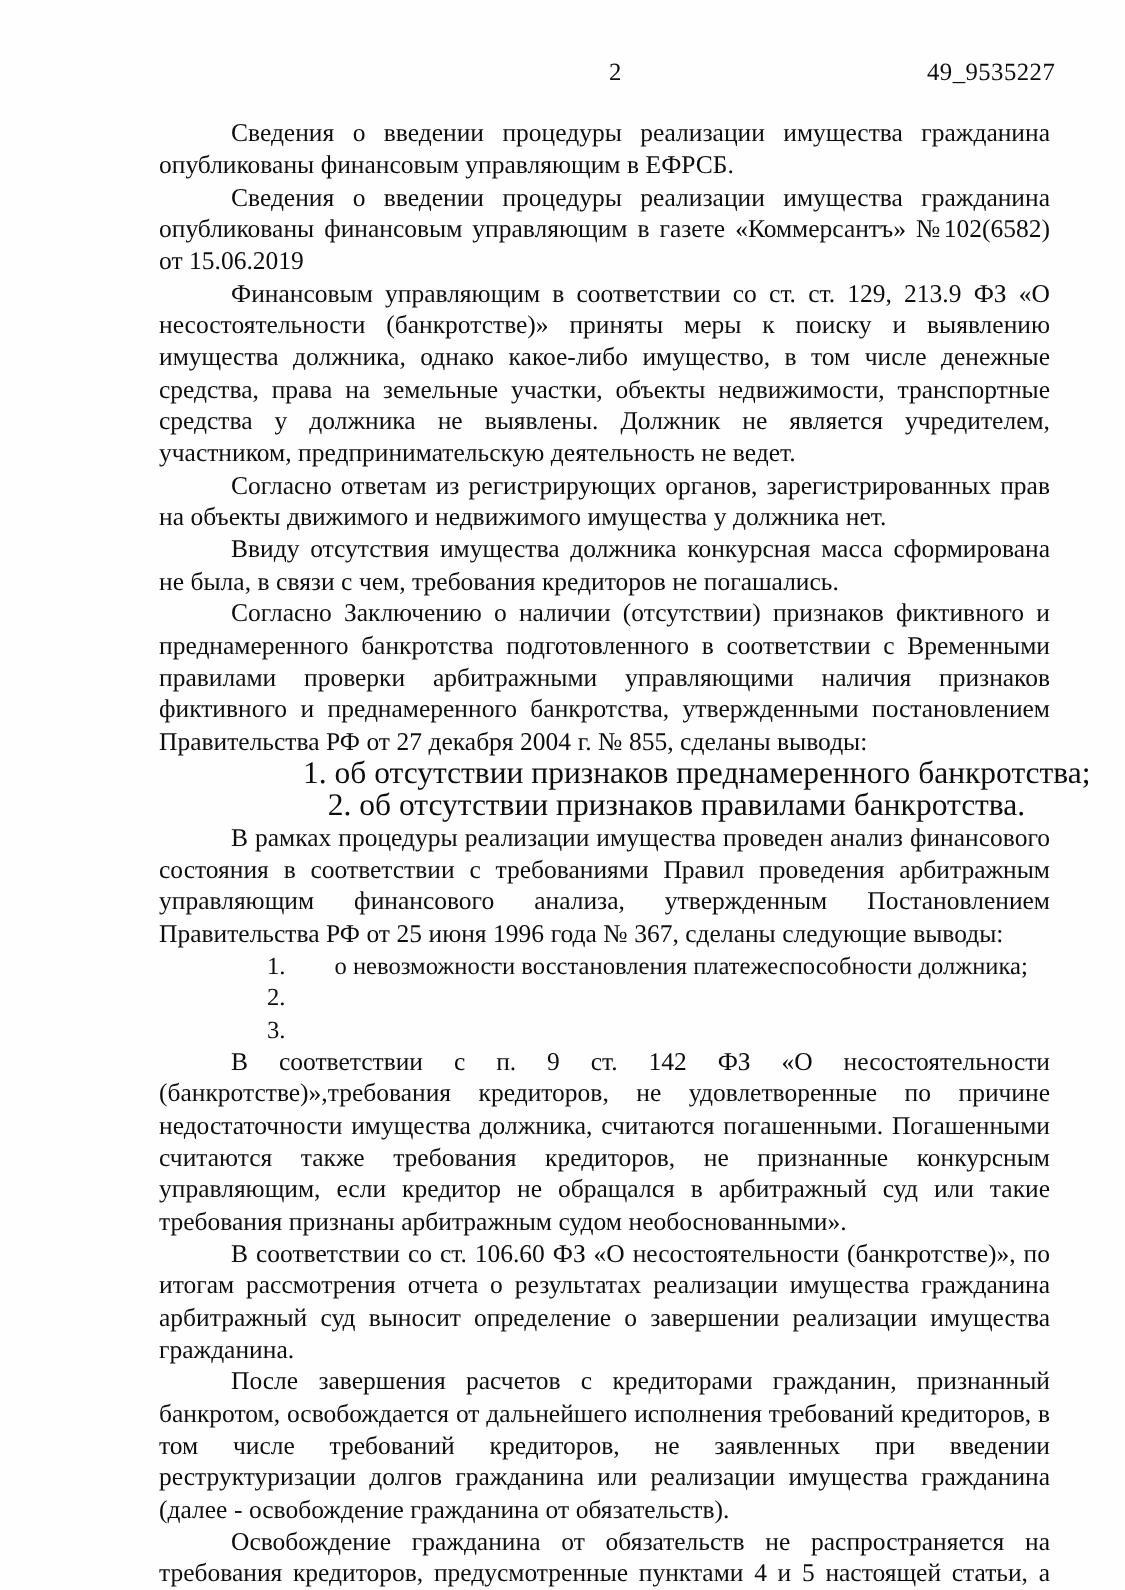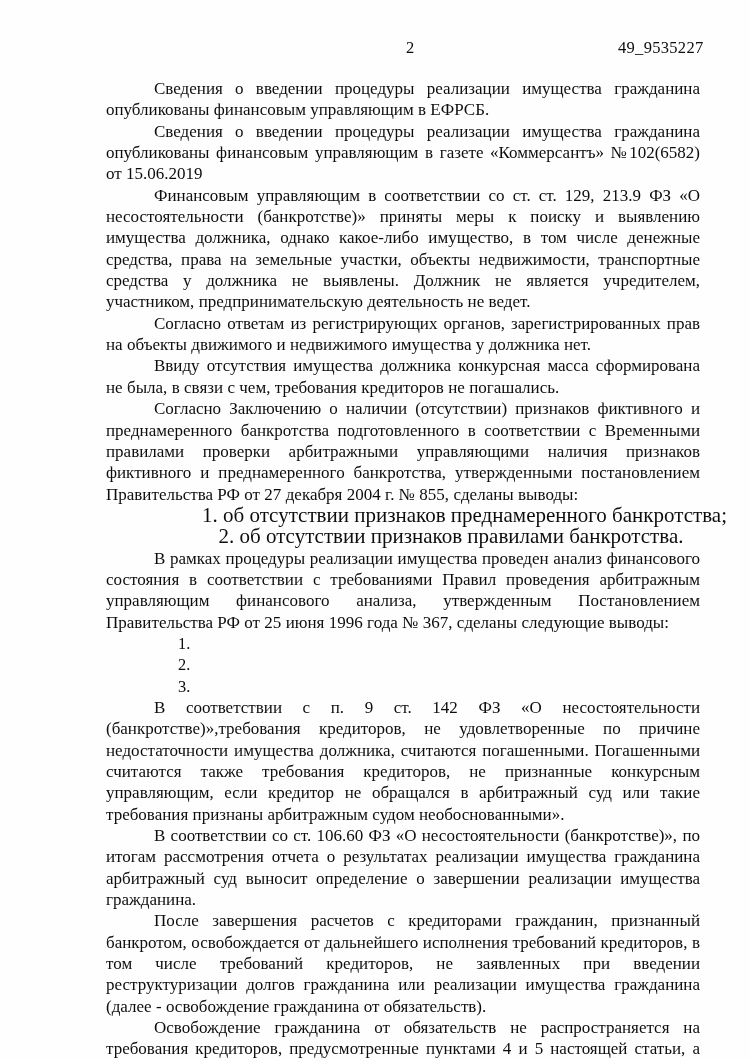--- a/index.html
+++ b/index.html
@@ -138,20 +138,21 @@
     <ul class="list-a">
       <li><span class="num">1.</span> <span class="txt">об отсутствии признаков преднамеренного банкротства;</span></li>
       <li><span class="num">2.</span> <span class="txt">об отсутствии признаков правилами банкротства.</span></li>
     </ul>
 
     <p class="para">В рамках процедуры реализации имущества проведен анализ финансового состояния в соответствии с требованиями Правил проведения арбитражным управляющим финансового анализа, утвержденным Постановлением Правительства РФ от 25 июня 1996 года № 367, сделаны следующие выводы:</p>
 
     <ul class="list-b">
       <li>
           <span class="num">1.</span>
+          <span class="txt">о невозможности восстановления платежеспособности должника;</span>
         </li>
       <li>
           <span class="num">2.</span>
         </li>
       <li>
           <span class="num">3.</span>
         </li>
     </ul>
 
     <p class="para">В соответствии с п. 9 ст. 142 ФЗ «О несостоятельности (банкротстве)»,требования кредиторов, не удовлетворенные по причине недостаточности имущества должника, считаются погашенными. Погашенными считаются также требования кредиторов, не признанные конкурсным управляющим, если кредитор не обращался в арбитражный суд или такие требования признаны арбитражным судом необоснованными».</p>

